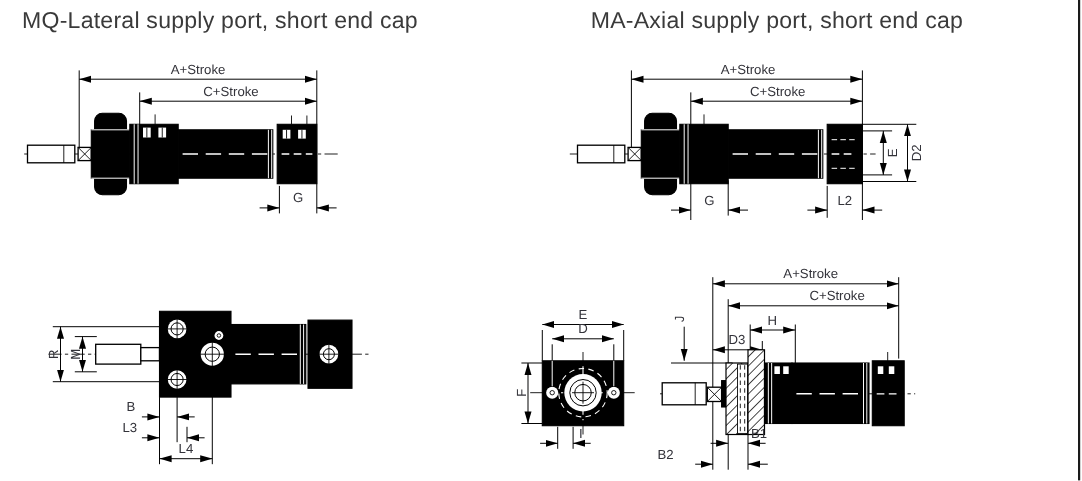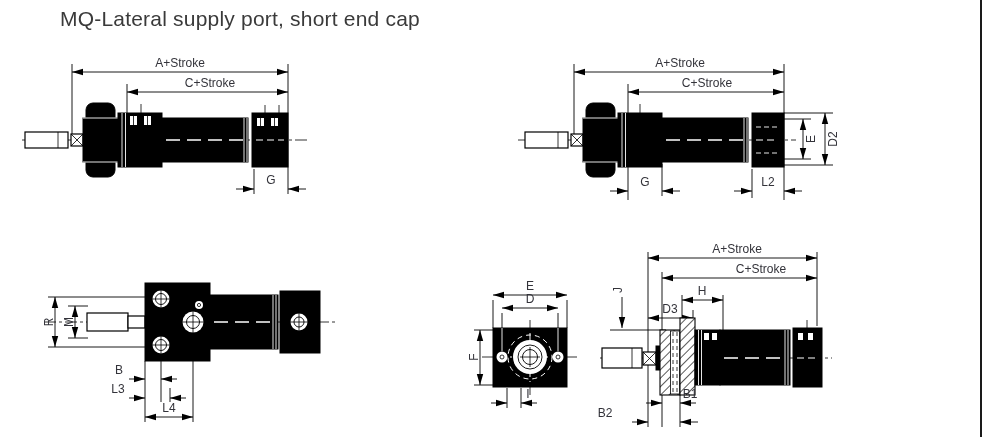--- a/index.html
+++ b/index.html
@@ -29,21 +29,22 @@
       <marker id="arr" markerUnits="userSpaceOnUse" markerWidth="11" markerHeight="8" refX="11" refY="4" orient="auto-start-reverse">
         <path d="M0,0.8 L11,4 L0,7.2 Z" fill="#000"></path>
       </marker>
       <pattern id="hatch" width="6" height="6" patternUnits="userSpaceOnUse" patternTransform="rotate(45)">
         <rect width="6" height="6" fill="#fff"></rect>
         <line x1="0" y1="0" x2="0" y2="6" stroke="#000" stroke-width="1.3"></line>
       </pattern>
     </defs>
   </svg>
 
-  <div class="title" style="left:20px;top:7px;margin-left:40px;">MQ-Lateral supply port, short end cap</div>
+  <div class="title" style="left:20px;top:7px;">MQ-Lateral supply port, short end cap</div>
+  <div class="title" style="left:537px;top:7px;">MA-Axial supply port, short end cap</div>
 
   <div class="pageline" style="left:980px;top:0;width:2px;height:437px;"></div>
 
   <svg style="left:10px;top:48px;" width="320" height="165" viewBox="0 0 320 165">
     <g>
       <line class="cl" x1="12" y1="92" x2="300" y2="92"></line>
     </g>
     <g>
       <line class="ext" x1="62" y1="16" x2="62" y2="90"></line>
       <line class="ext" x1="278" y1="16" x2="278" y2="146"></line>

